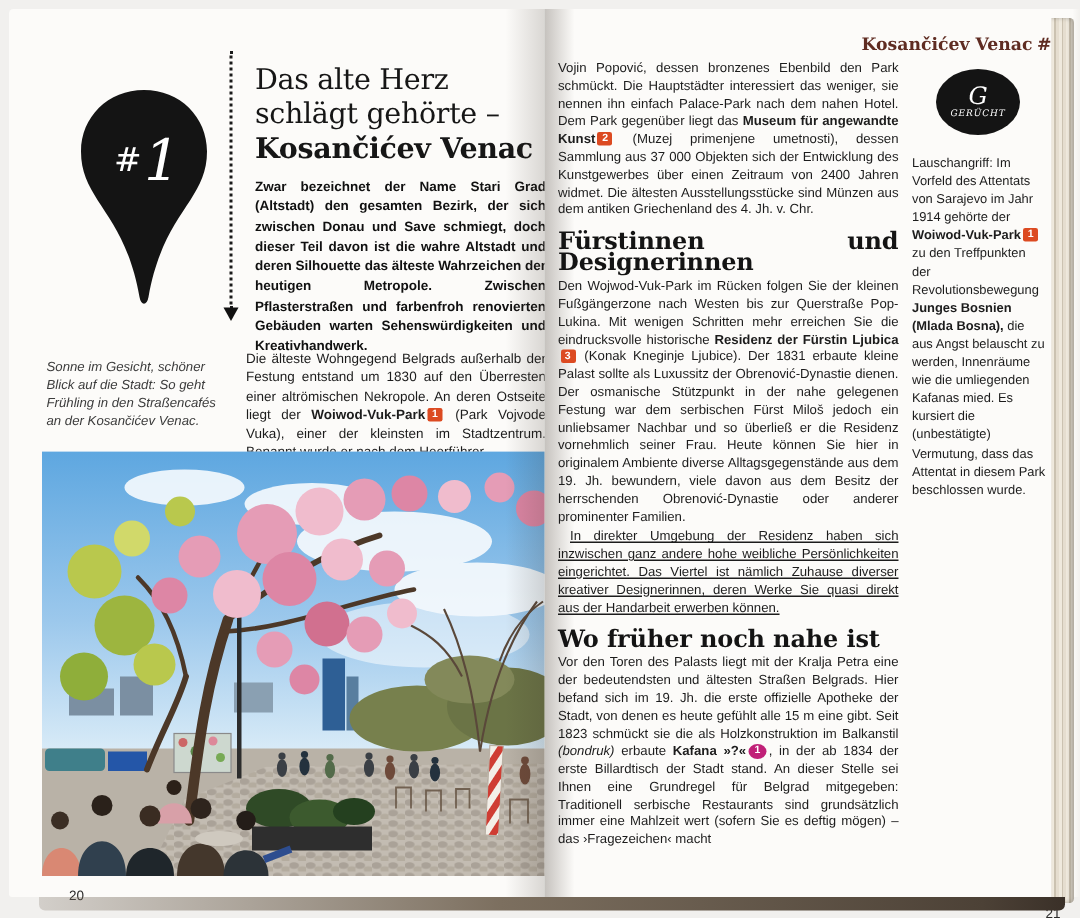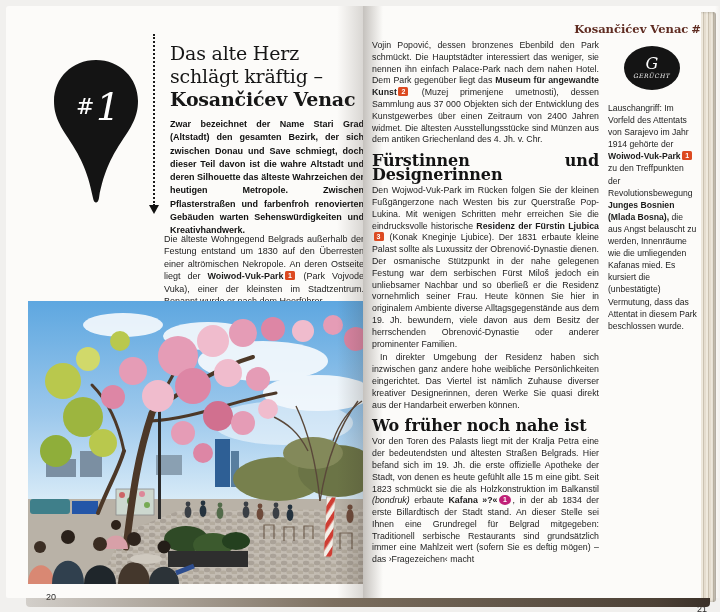--- a/index.html
+++ b/index.html
@@ -77,21 +77,21 @@
     position:absolute;top:16px;right:20px;
     font-family:"DejaVu Serif",serif;font-weight:bold;font-size:11.5px;
     color:var(--header-red,#5f2c22);
   }
   .running-head .rh-num{font-style:italic;font-weight:bold;margin-left:3px;}
   .maincol{
     position:absolute;left:9px;top:34px;width:227px;
     font-size:8.8px;line-height:11.8px;text-align:justify;
   }
   .maincol p{margin:0 0 2px 0;}
-  .maincol p.indent{text-indent:8px;}
+  .maincol p.indent{text-indent:8px;text-decoration:underline;}
   .maincol h2{
     font-family:"DejaVu Serif",serif;font-size:16px;line-height:14px;
     margin:8px 0 3px 0;color:#141414;letter-spacing:-.1px;
   }
   .sidebar{position:absolute;left:245px;top:40px;width:90px;}
   .rumor-badge{
     width:56px;height:44px;margin-left:16px;border-radius:50%;
     background:#141414;color:#fff;text-align:center;
     font-family:"DejaVu Serif",serif;font-style:italic;
     display:flex;flex-direction:column;justify-content:center;
@@ -119,26 +119,27 @@
 
     <svg class="pin" viewBox="0 0 88 150">
       <path d="M44 2 C20 2 2 20 2 43 C2 76 31 83 41 140 C42 146 46 146 47 140 C57 83 86 76 86 43 C86 20 68 2 44 2 Z" fill="#141414"></path>
       <text x="24" y="56" font-size="22">#</text>
       <text x="44" y="62" font-size="38">1</text>
     </svg>
 
     <div class="dotline"></div>
     <div class="dotarrow"></div>
 
-    <h1 class="title"><span>Das alte Herz schlägt kräftig – </span><span class="b">Kosančićev Venac</span></h1>
+    <h1 class="title"><span>Das alte Herz schlägt gehörte – </span><span class="b">Kosančićev Venac</span></h1>
 
     <p class="intro">Zwar bezeichnet der Name Stari Grad (Altstadt) den gesamten Bezirk, der sich zwischen Donau und Save schmiegt, doch dieser Teil davon ist die wahre Altstadt und deren Silhouette das älteste Wahrzeichen der heutigen Metropole. Zwischen Pflasterstraßen und farbenfroh renovierten Gebäuden warten Sehenswürdigkeiten und Kreativhandwerk.</p>
 
     <p class="body-left"><span>Die älteste Wohngegend Belgrads außerhalb der Festung entstand um 1830 auf den Überresten einer altrömischen Nekropole. An deren Ostseite liegt der </span><span class="b">Woiwod-Vuk-Park</span><span class="badge badge-sq">1</span><span> (Park Vojvode Vuka), einer der kleinsten im Stadtzentrum. Benannt wurde er nach dem Heerführer</span></p>
 
+    <p class="caption">Sonne im Gesicht, schöner Blick auf die Stadt: So geht Frühling in den Straßencafés an der Kosančićev Venac.</p>
 
     <div class="photo" title="Straßencafés unter blühenden Kirschbäumen mit Blick auf die Stadt">
       <svg viewBox="0 0 336 283" preserveAspectRatio="none">
         <defs>
           <linearGradient id="sky" x1="0" y1="0" x2="0" y2="1">
             <stop offset="0" stop-color="#5ea7e0"></stop>
               <stop offset=".55" stop-color="#9cc8ec"></stop>
               <stop offset="1" stop-color="#dcedf8"></stop>
           </linearGradient>
           <pattern id="cob" width="11" height="7" patternUnits="userSpaceOnUse">

